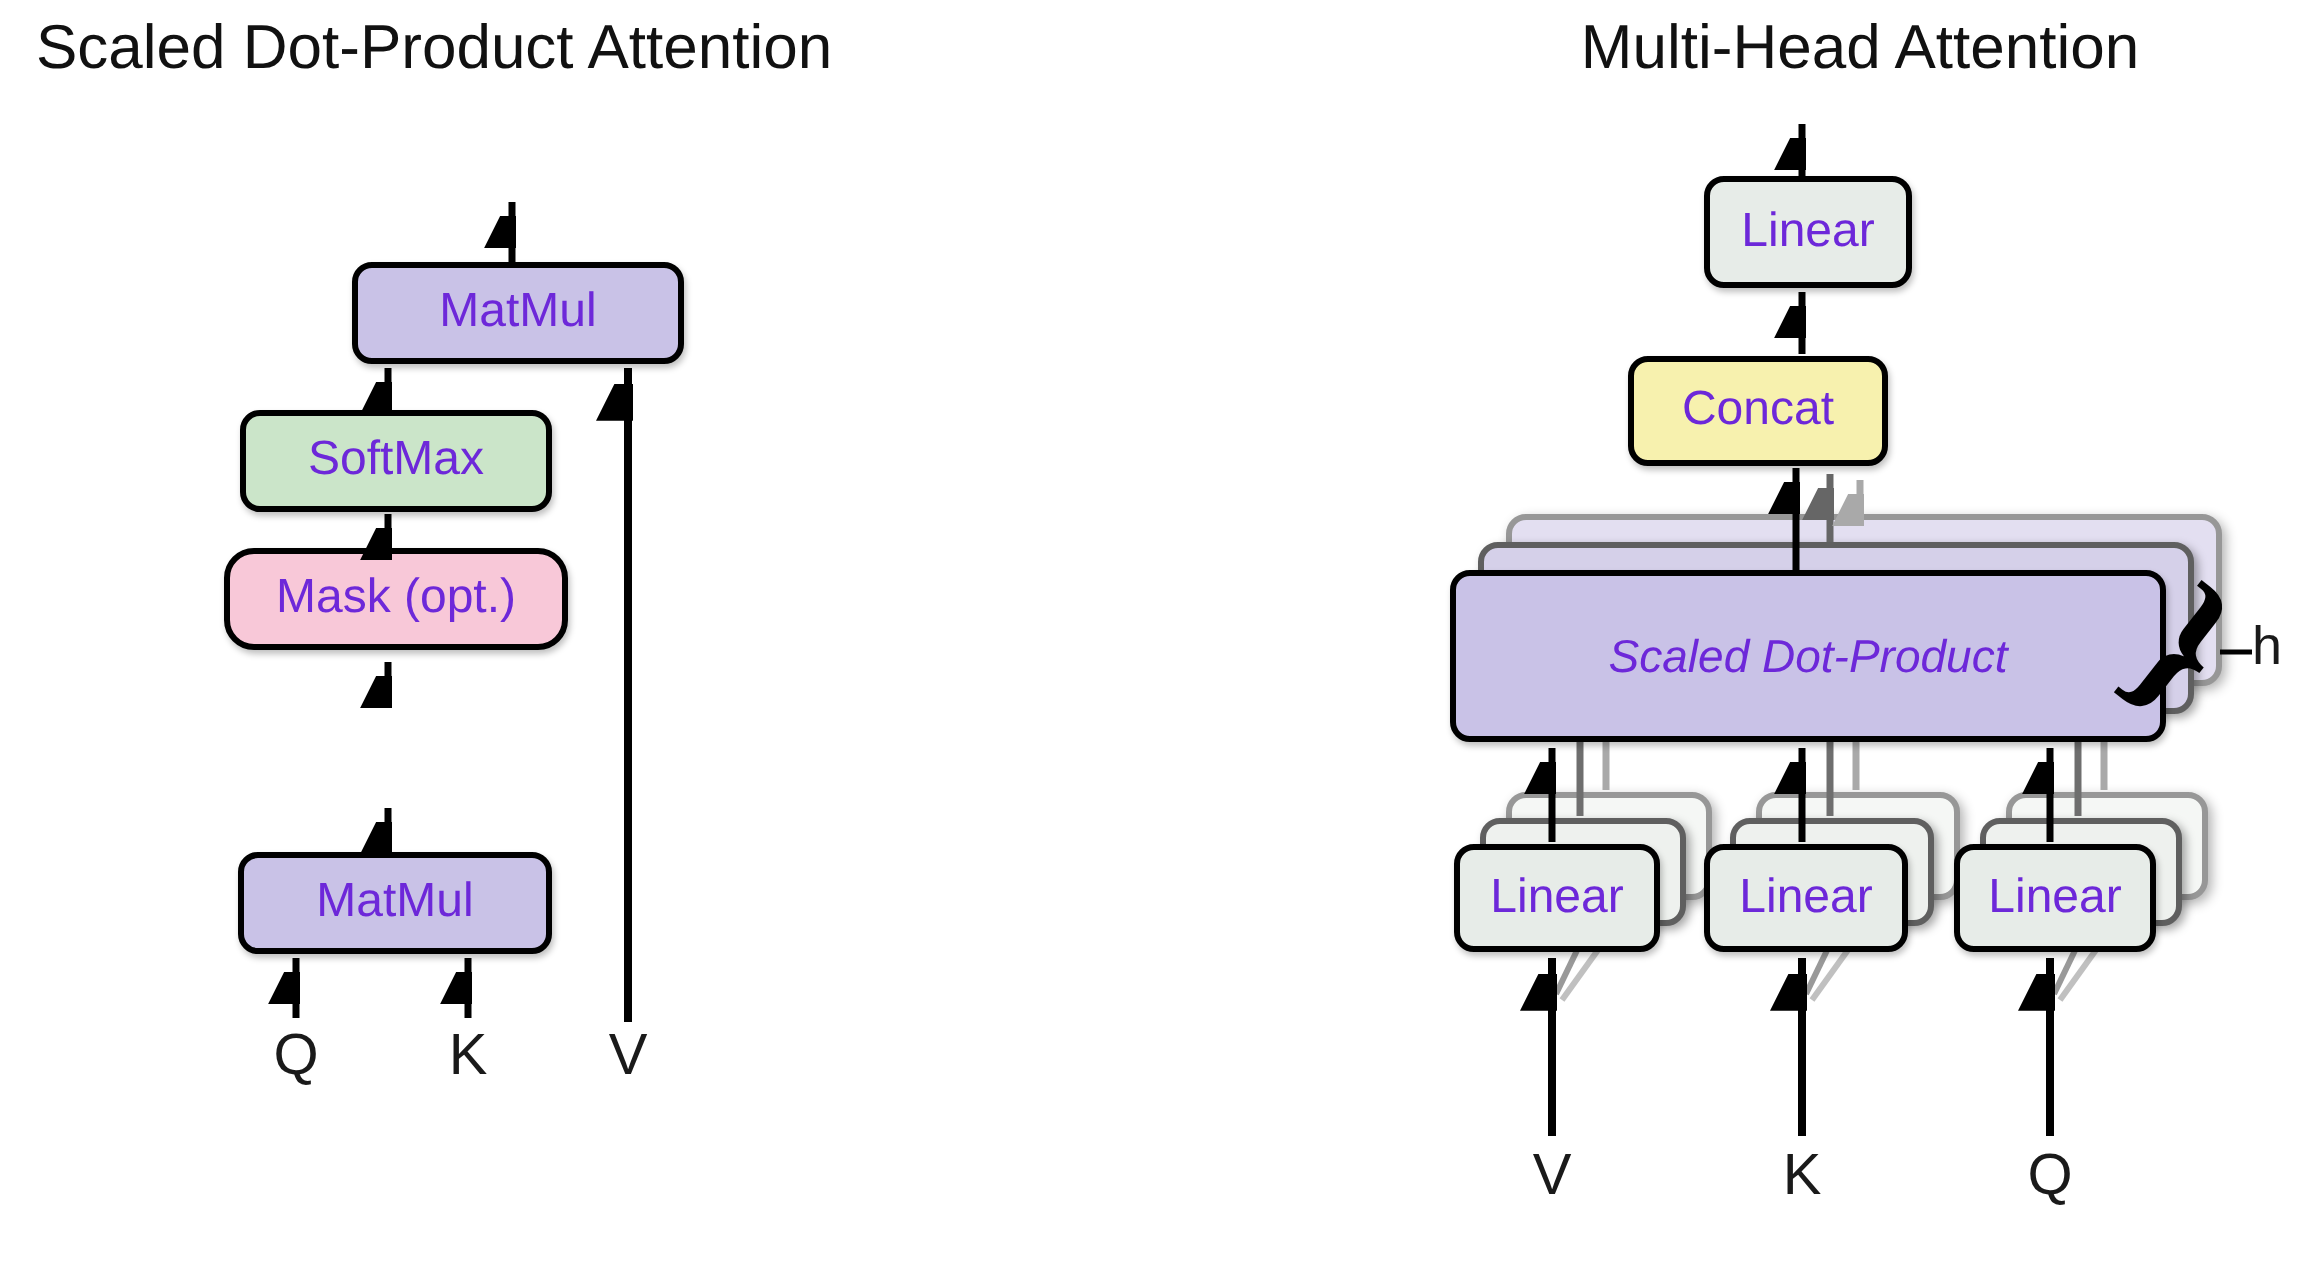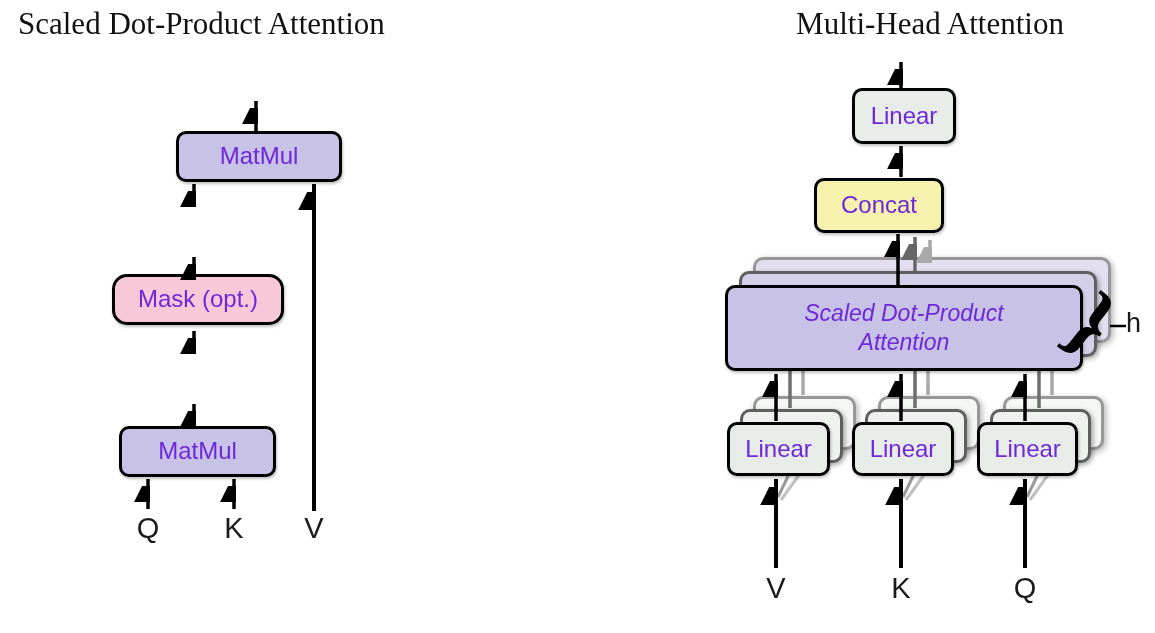--- a/index.html
+++ b/index.html
@@ -1,18 +1,18 @@
 <!DOCTYPE html>
 <html><head>
 <meta charset="utf-8">
 <style>
   html,body{margin:0;padding:0;background:#ffffff;}
   #canvas{position:relative;width:1155px;height:633px;background:#ffffff;overflow:hidden;
           font-family:"Liberation Sans",sans-serif;}
-  .title{position:absolute;font-family:Liberation Serif, serif;font-size:31px;color:#111;
+  .title{position:absolute;font-family:Liberation Sans, sans-serif;font-size:31px;color:#111;
          white-space:nowrap;}
   .box{position:absolute;border:3.5px solid #000;border-radius:10px;
        display:flex;align-items:center;justify-content:center;
        font-size:24px;color:#6d28d9;box-shadow:1px 2px 3px rgba(0,0,0,0.25);
        z-index:4;text-align:center;line-height:1.2;}
   .ghost1{border-color:#5f5f5f;box-shadow:2px 2px 5px rgba(0,0,0,0.35);z-index:2;}
   .ghost2{border-color:#979797;box-shadow:2px 2px 6px rgba(0,0,0,0.3);z-index:1;}
   .sdpa-ghost1{background:#d5d0e9;}
   .sdpa-ghost2{background:#e3dff1;}
   .lin-ghost1{background:#eef1ee;}
@@ -62,37 +62,39 @@
       <line x1="1039" y1="408" x2="1039" y2="352" stroke="#6e6e6e" stroke-width="3.5"></line>
       <line x1="1052" y1="395" x2="1052" y2="340" stroke="#a9a9a9" stroke-width="3.5"></line>
       <line x1="1027" y1="497" x2="1040" y2="470" stroke="#999999" stroke-width="3"></line>
       <line x1="1030" y1="500" x2="1053" y2="468" stroke="#c0c0c0" stroke-width="3"></line>
     </g>
   </svg>
 
   <div class="box" style="left: 176px; top: 131px; width: 160px; height: 45px; background-color: rgb(201, 194, 231);">
     <span>MatMul</span>
   </div>
+  <div class="box" style="left: 120px; top: 205px; width: 150px; height: 45px; background-color: rgb(203, 229, 201);">
+    <span>SoftMax</span>
+  </div>
   <div class="box" style="left: 112px; top: 274px; width: 166px; height: 45px; background-color: rgb(248, 200, 216); border-radius: 15px;">
     <span>Mask (opt.)</span>
   </div>
   <div class="box" style="left: 119px; top: 426px; width: 151px; height: 45px; background-color: rgb(201, 194, 231);">
     <span>MatMul</span>
   </div>
 
   <div class="box" style="left: 852px; top: 88px; width: 98px; height: 50px; background-color: rgb(231, 236, 232);">
     <span>Linear</span>
   </div>
   <div class="box" style="left: 814px; top: 178px; width: 124px; height: 49px; background-color: rgb(247, 241, 174);">
     <span>Concat</span>
   </div>
   <div class="box" style="left: 725px; top: 285px; width: 352px; height: 80px; background-color: rgb(201, 194, 231); font-style: italic;">
     <span class="sdpa-text">
       <span>Scaled Dot-Product</span>
-      <span>Attention</span>
     </span>
   </div>
   <div class="box" style="left: 727px; top: 422px; width: 97px; height: 48px; background-color: rgb(231, 236, 232);">
     <span>Linear</span>
   </div>
   <div class="box" style="left: 852px; top: 422px; width: 96px; height: 48px; background-color: rgb(231, 236, 232);">
     <span>Linear</span>
   </div>
   <div class="box" style="left: 977px; top: 422px; width: 95px; height: 48px; background-color: rgb(231, 236, 232);">
     <span>Linear</span>

